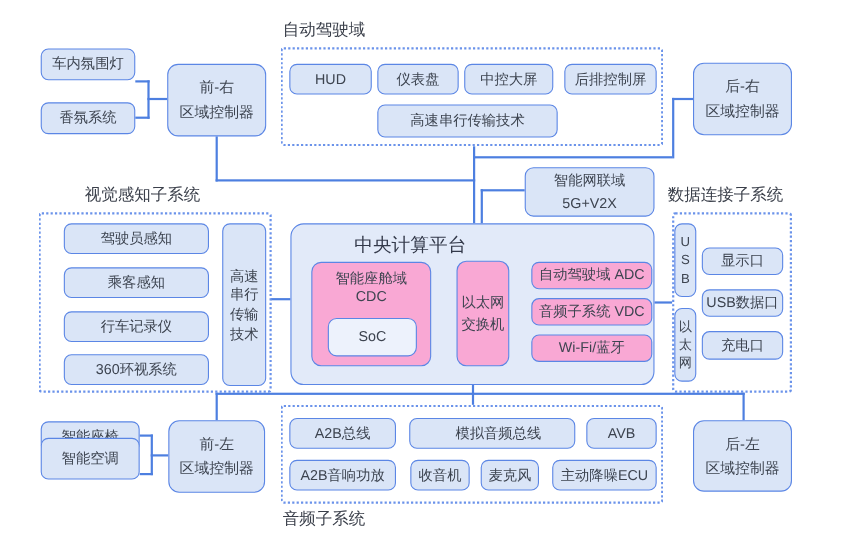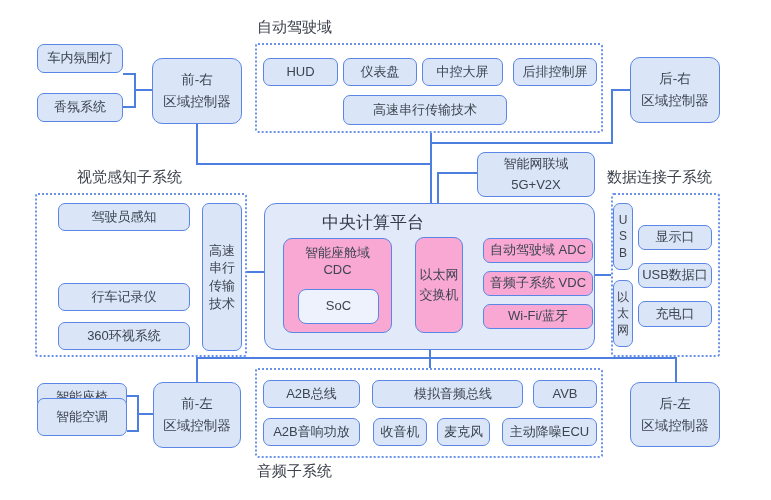--- a/index.html
+++ b/index.html
@@ -98,20 +98,23 @@
   <div class="box controller" style="left:630px;top:57px;width:90px;height:66px;">
     <span>后-右</span>
     <span>区域控制器</span>
   </div>
 
   <div class="sec-label" style="left:33px;top:168px;margin-left:44px;">视觉感知子系统</div>
   <div class="dotted" style="left:35px;top:193px;width:212px;height:164px;"></div>
   <div class="box" style="left:58px;top:203px;width:132px;height:28px;">
     <span>驾驶员感知</span>
   </div>
+  <div class="box" style="left:58px;top:243px;width:132px;height:28px;">
+    <span>乘客感知</span>
+  </div>
   <div class="box" style="left:58px;top:283px;width:132px;height:28px;">
     <span>行车记录仪</span>
   </div>
   <div class="box" style="left:58px;top:322px;width:132px;height:28px;">
     <span>360环视系统</span>
   </div>
   <div class="box vcol" style="left:202px;top:203px;width:40px;height:148px;">
     <span>高速</span>
     <span>串行</span>
     <span>传输</span>

